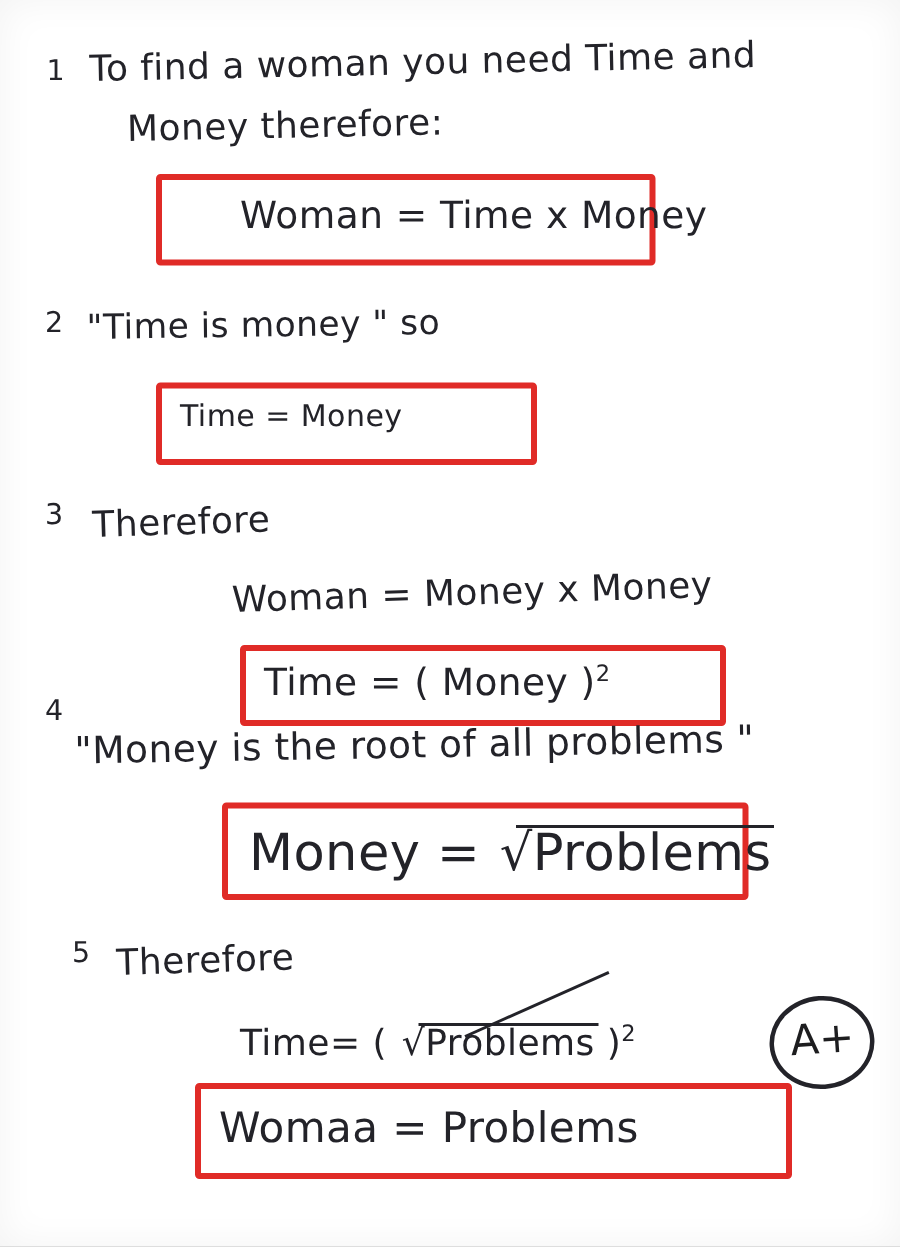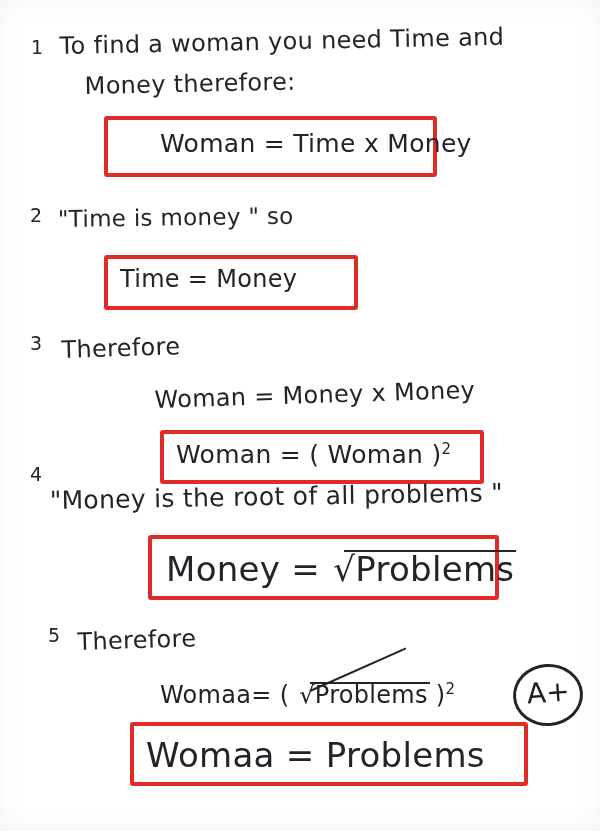--- a/index.html
+++ b/index.html
@@ -110,42 +110,42 @@
   <div class="ink line hand tilt1" style="left:60px; top:32px;">To find a woman  you need  Time and</div>
   <div class="ink line hand tilt1" style="left:85px; top:72px;">Money  therefore:</div>
 
   <div class="boxed" style="left:104px; top:116px; width:325px; height:53px;"></div>
   <div class="ink boxed-text hand" style="left:118px; top:129px;margin-left:42px;">Woman = Time x Money</div>
 
   <div class="ink step-num" style="left:30px; top:204px;">2</div>
   <div class="ink line hand tilt2" style="left:58px; top:206px; font-size:23px;">"Time is money " so</div>
 
   <div class="boxed" style="left:104px; top:255px; width:246px; height:47px;"></div>
-  <div class="ink boxed-text hand" style="left:120px; top:265px; font-size:24px;">Time  =  Money</div>
+  <div class="ink boxed-text hand" style="left:120px; top:265px; font-size:20px;">Time  =  Money</div>
 
   <div class="ink step-num" style="left:30px; top:332px;">3</div>
   <div class="ink line hand tilt3" style="left:62px; top:336px;">Therefore</div>
   <div class="ink line hand tilt3" style="left:155px; top:386px;">Woman = Money x Money</div>
 
   <div class="boxed" style="left:160px; top:430px; width:316px; height:46px;"></div>
-  <div class="ink boxed-text hand" style="left:176px; top:440px;"><span>Woman =  ( Woman )</span><span class="sup">2</span></div>
+  <div class="ink boxed-text hand" style="left:176px; top:440px;"><span>Time =  ( Money )</span><span class="sup">2</span></div>
 
   <div class="ink step-num" style="left:30px; top:463px;">4</div>
   <div class="ink line hand tilt4" style="left:50px; top:486px; font-size:25px;">"Money is the root of all problems "</div>
 
   <div class="boxed" style="left:148px; top:535px; width:343px; height:57px;"></div>
   <div class="ink boxed-text hand" style="left:166px; top:549px; font-size:34px;"><span>Money =  </span><span class="radical">√<span class="vinc"></span><span>Problems</span></span></div>
 
   <div class="ink step-num" style="left:48px; top:624px;">5</div>
   <div class="ink line hand tilt3" style="left:78px; top:628px;">Therefore</div>
 
-  <div class="ink hand" style="left:160px; top:680px; font-size:24px;"><span>Womaa=  ( </span><span class="radical">√<span class="vinc"></span><span>Problems</span></span><span> )</span><span class="sup">2</span></div>
+  <div class="ink hand" style="left:160px; top:680px; font-size:24px;"><span>Time=  ( </span><span class="radical">√<span class="vinc"></span><span>Problems</span></span><span> )</span><span class="sup">2</span></div>
 
   <div class="slash" style="left:310px; top:690px; width:105px; transform: rotate(-24deg);"></div>
 
   <div class="boxed" style="left:130px; top:722px; width:390px; height:56px;"></div>
-  <div class="ink boxed-text hand" style="left:146px; top:735px; font-size:34px;">Womaa  =  Problems</div>
+  <div class="ink boxed-text hand" style="left:146px; top:735px; font-size:28px;">Womaa  =  Problems</div>
 
   <div class="grade" style="left:513px; top:664px;">
     <span>A+</span>
   </div>
 
 </div>
 
 </body></html>

